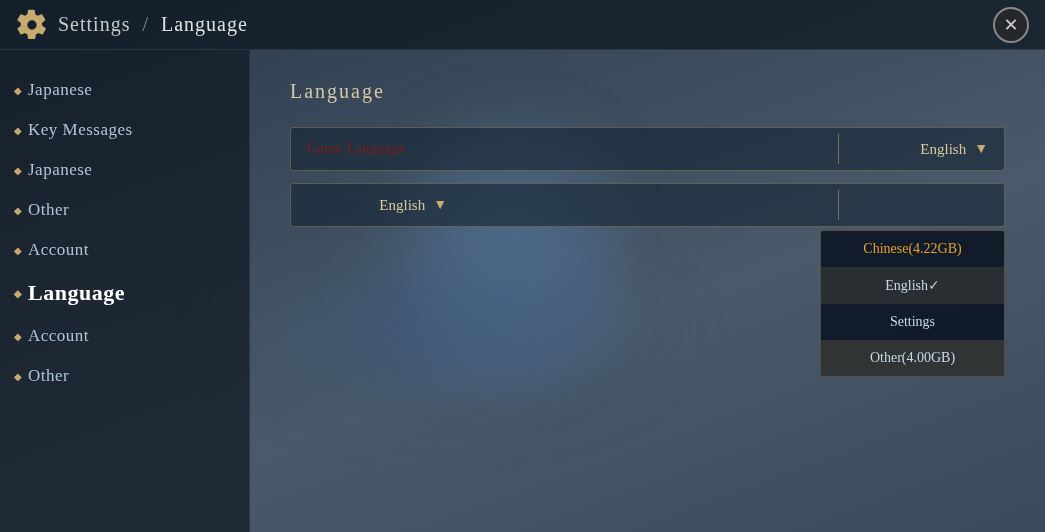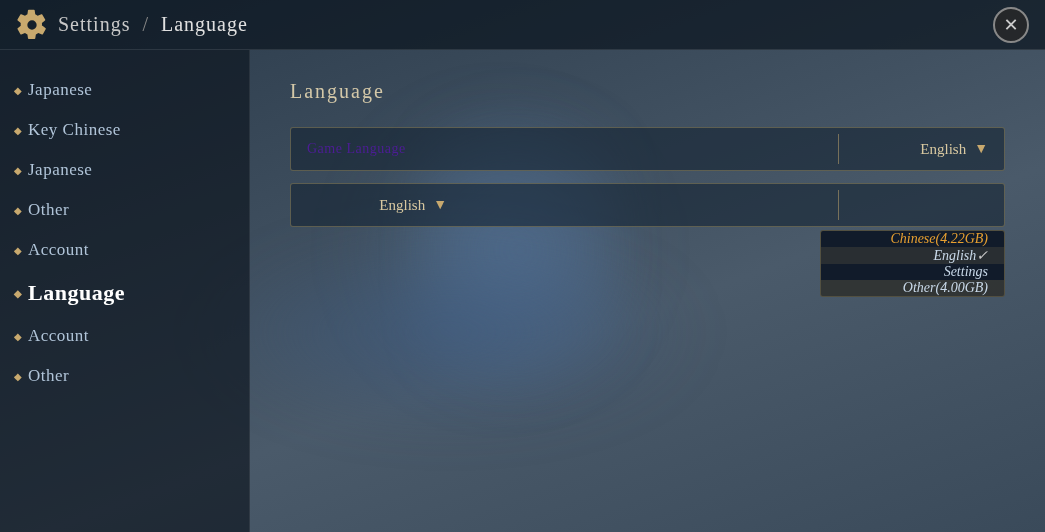--- a/index.html
+++ b/index.html
@@ -151,21 +151,21 @@
       margin-bottom: 12px;
       background: rgba(20, 35, 50, 0.6);
       border: 1px solid rgba(180, 160, 100, 0.4);
       border-radius: 3px;
       height: 44px;
       padding: 0 16px;
       position: relative;
     }
 
     .dropdown-label {
-      color: #4c1d95;
+      color: #7f1d1d;
       font-size: 14px;
       flex: 1;
       letter-spacing: 0.5px;
     }
 
     .dropdown-value-area {
       display: flex;
       align-items: center;
       gap: 8px;
       min-width: 140px;
@@ -200,28 +200,27 @@
       right: 40px;
       width: 185px;
       background: rgba(15, 25, 40, 0.97);
       border: 1px solid rgba(180,160,100,0.4);
       border-radius: 3px;
       z-index: 100;
       overflow: hidden;
     }
 
     .dropdown-menu-item {
-      padding: 0 16px;
+      padding: 10px 16px;
       color: #c8d8e8;
       font-size: 14px;
       cursor: pointer;
       display: flex;
       align-items: center;
-      justify-content: flex-end;
-      font-style: italic;
+      justify-content: center;
     }
 
     .dropdown-menu-item.chinese {
       color: #e8a030;
     }
 
     .dropdown-menu-item.selected {
       background: rgba(180,160,100,0.15);
     }
 
@@ -257,21 +256,21 @@
 
 <div class="main">
 
   <div class="sidebar">
     <div class="sidebar-item">
       <span class="bullet">◆</span>
       <span>Japanese</span>
     </div>
     <div class="sidebar-item">
       <span class="bullet">◆</span>
-      <span>Key Chinese</span>
+      <span>Key Messages</span>
     </div>
     <div class="sidebar-item">
       <span class="bullet">◆</span>
       <span>Japanese</span>
     </div>
     <div class="sidebar-item">
       <span class="bullet">◆</span>
       <span>Other</span>
     </div>
     <div class="sidebar-item">

